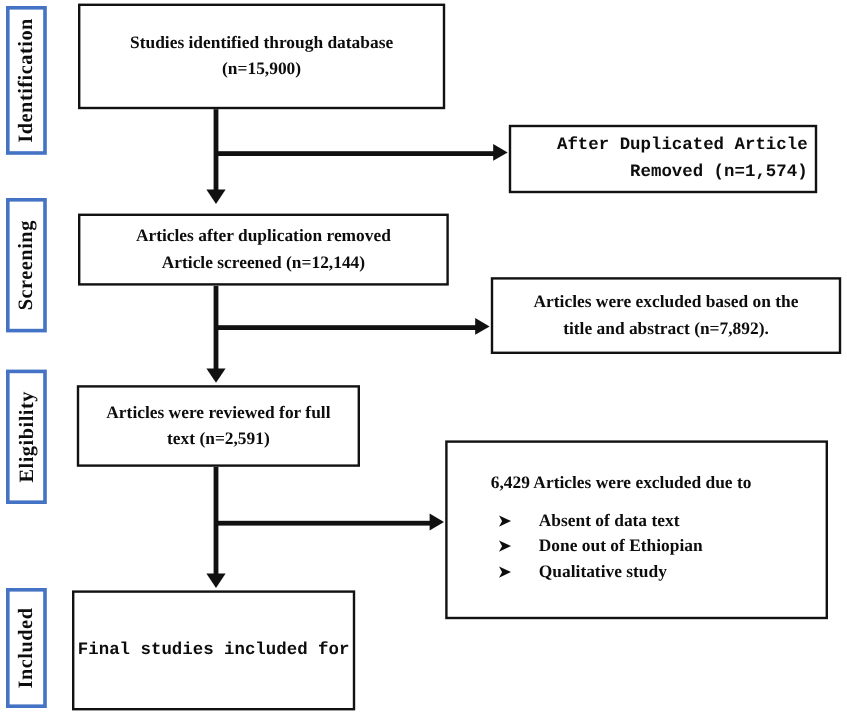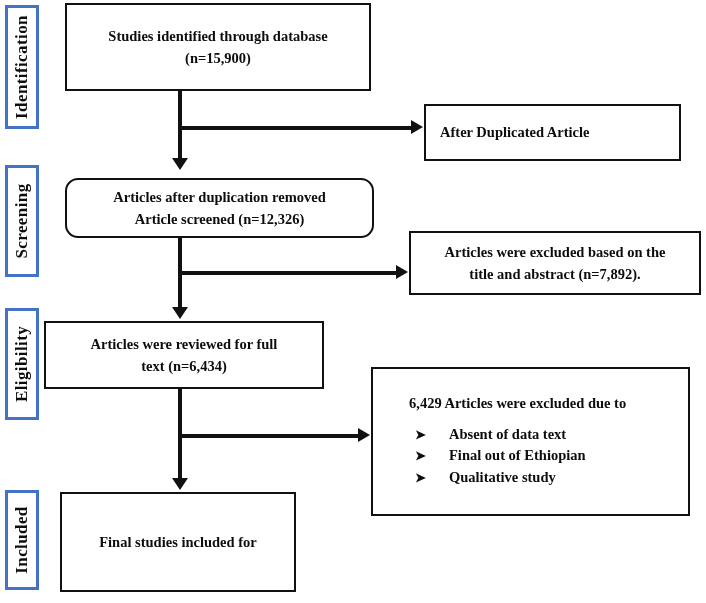--- a/index.html
+++ b/index.html
@@ -47,23 +47,24 @@
     align-items: center;
     justify-content: center;
     text-align: center;
     font-weight: bold;
     font-size: 14.5px;
     line-height: 1.55;
     color: #0d0d0d;
     padding: 2px 6px;
   }
   .node.left-align {
-    align-items: flex-start;
+    align-items: flex-end;
     text-align: left;
     padding-left: 14px;
+    font-family: Liberation Mono, monospace;
   }
   .node .line { display: block; white-space: nowrap; }
 
   
   .listbox {
     position: absolute;
     box-sizing: border-box;
     border: 2.5px solid #111111;
     background: #ffffff;
     padding: 26px 10px 10px 14px;
@@ -159,52 +160,53 @@
   <div class="hline" style="left:180px; top:434px; width:180px;"></div>
   <div class="arrow-right" style="left:358px; top:428px;"></div>
 
   <div class="node" style="left:65px; top:3px; width:306px; height:88px;">
     <span class="line">Studies identified through database</span>
     <span class="line">(n=15,900)</span>
   </div>
 
   <div class="node left-align" style="left:424px; top:104px; width:257px; height:57px;">
     <span class="line">After Duplicated Article</span>
-  </div>
-
-  <div class="node" style="left:65px; top:178px; width:309px; height:60px;border-radius:13px;">
+    <span class="line">Removed (n=1,574)</span>
+  </div>
+
+  <div class="node" style="left:65px; top:178px; width:309px; height:60px;">
     <span class="line">Articles after duplication removed</span>
-    <span class="line">Article screened (n=12,326)</span>
+    <span class="line">Article screened (n=12,144)</span>
   </div>
 
   <div class="node" style="left:409px; top:231px; width:292px; height:64px;">
     <span class="line">Articles were excluded based on the</span>
     <span class="line">title and abstract (n=7,892).</span>
   </div>
 
-  <div class="node" style="left:44px; top:321px; width:280px; height:68px;">
+  <div class="node" style="left:64px; top:321px; width:236px; height:68px;">
     <span class="line">Articles were reviewed for full</span>
-    <span class="line">text (n=6,434)</span>
+    <span class="line">text (n=2,591)</span>
   </div>
 
   <div class="listbox" style="left:371px; top:367px; width:319px; height:149px;padding-left:36px;">
     <span class="headline">6,429 Articles were excluded due to</span>
     <ul>
       <li>
         <span class="bullet">➤</span>
         <span>Absent of data text</span>
       </li>
       <li>
         <span class="bullet">➤</span>
-        <span>Final out of Ethiopian</span>
+        <span>Done out of Ethiopian</span>
       </li>
       <li>
         <span class="bullet">➤</span>
         <span>Qualitative study</span>
       </li>
     </ul>
   </div>
 
-  <div class="node" style="left:60px; top:492px; width:236px; height:100px;">
+  <div class="node" style="left:60px; top:492px; width:236px; height:100px;font-family:Liberation Mono, monospace;">
     <span class="line">Final studies included for</span>
   </div>
 
 </div>
 
 </body></html>

